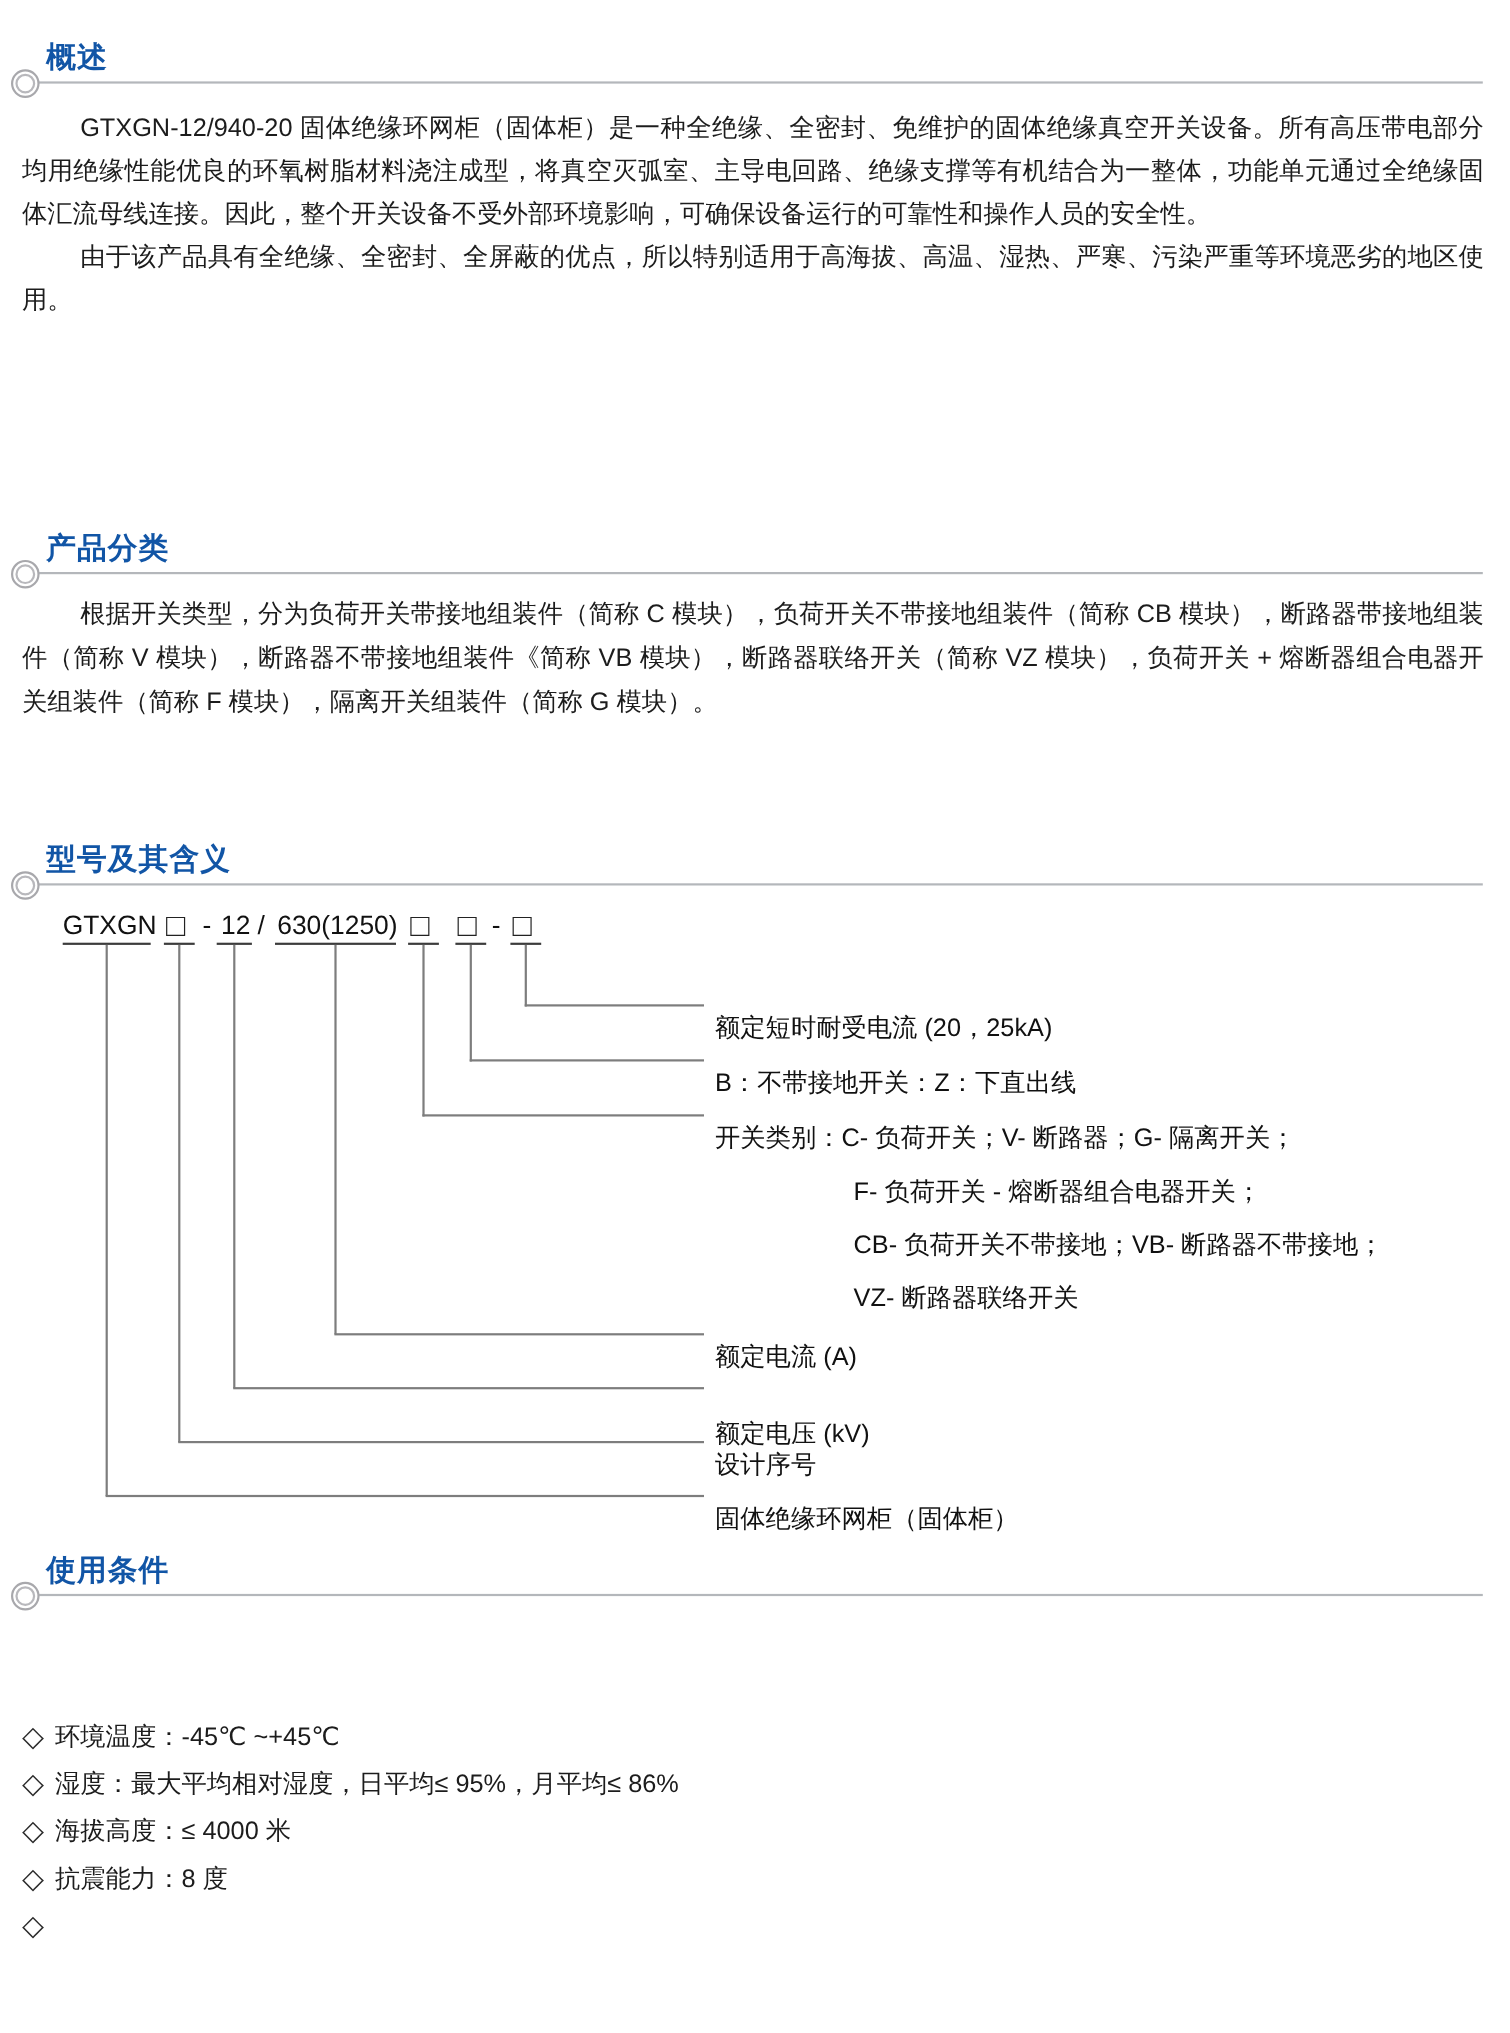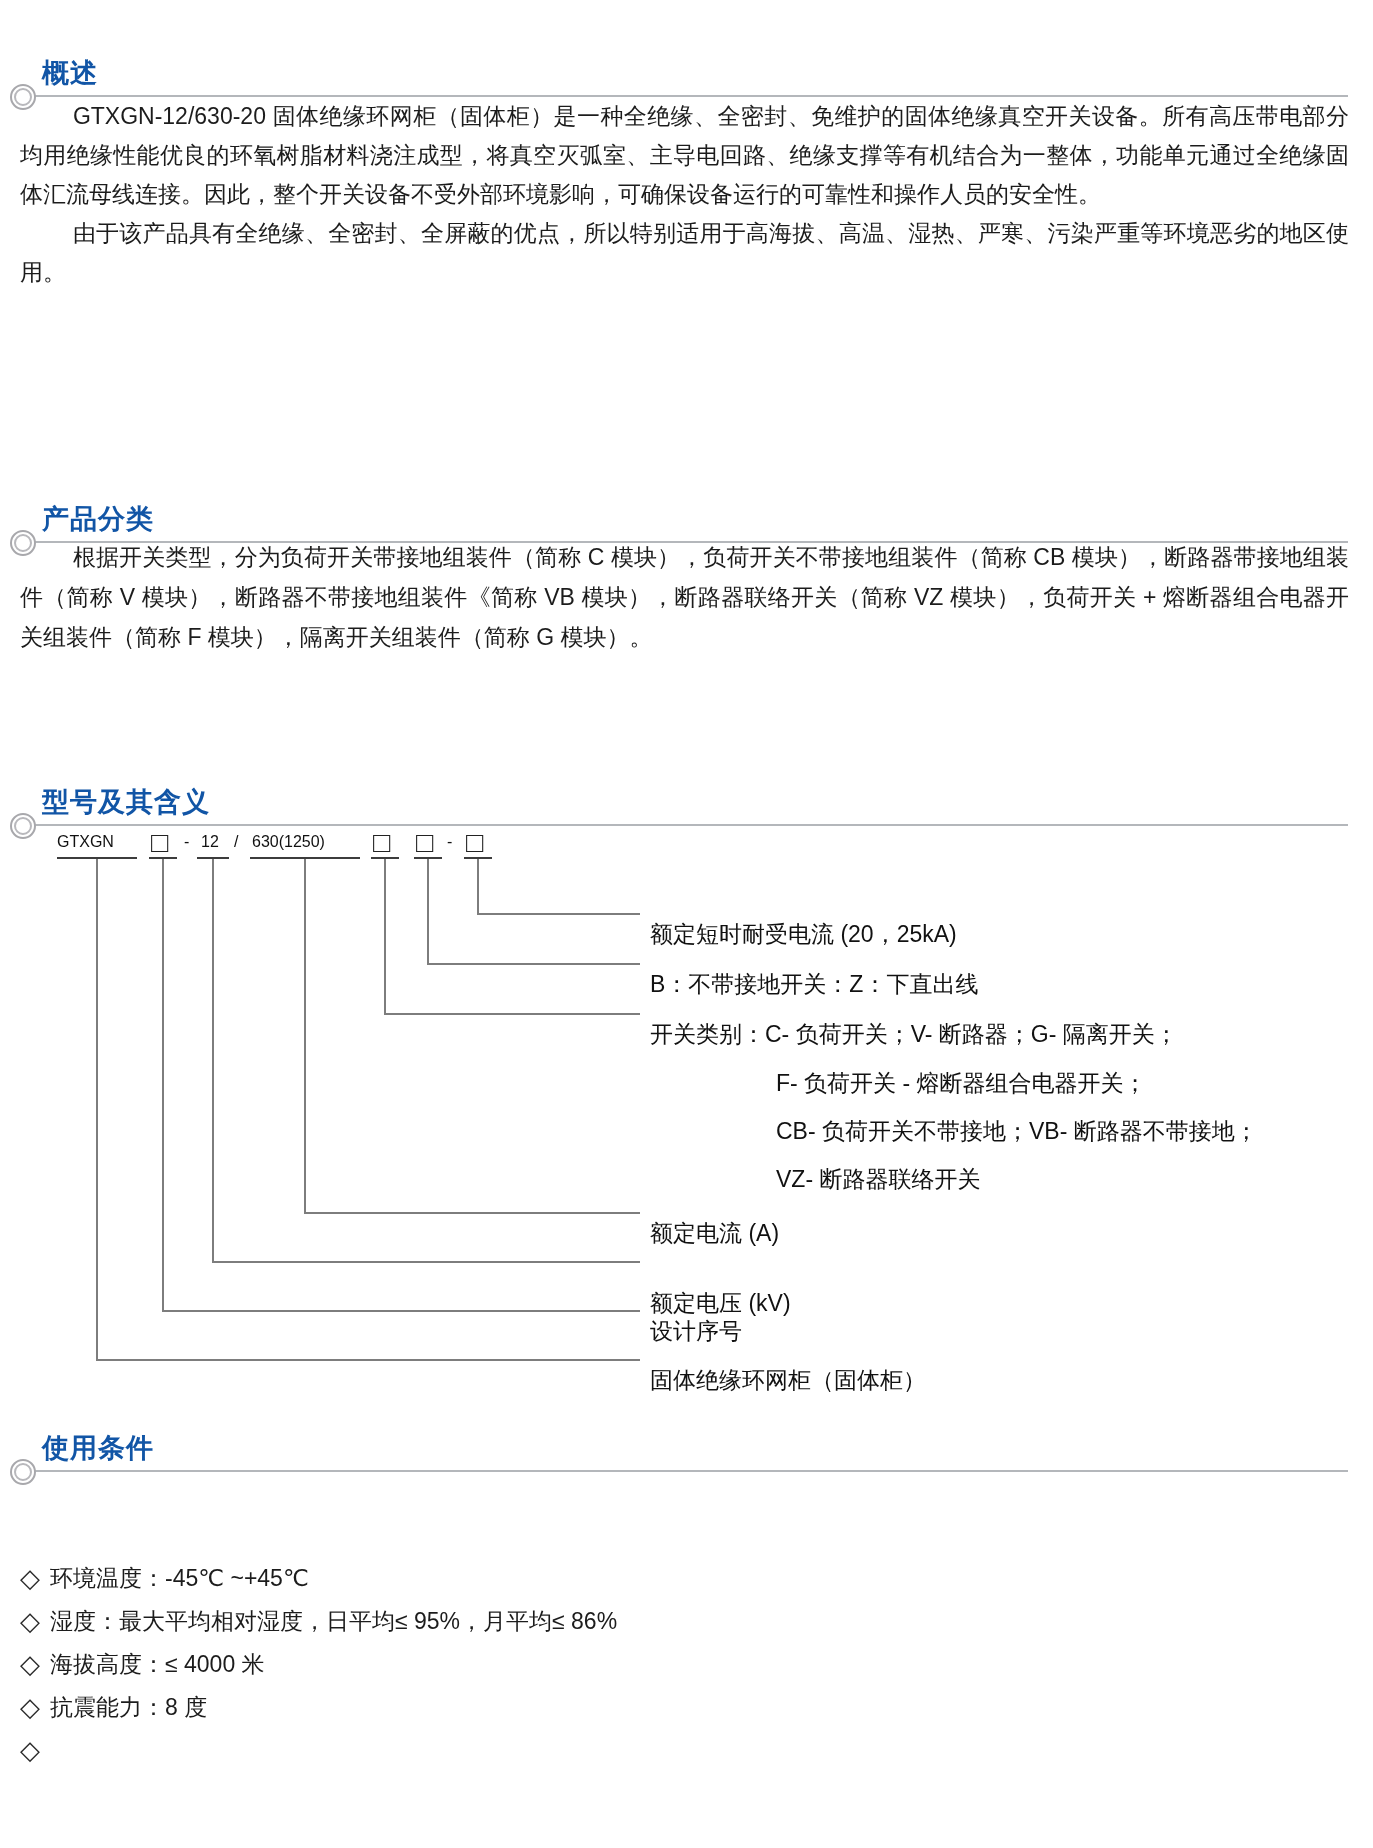--- a/index.html
+++ b/index.html
@@ -2,21 +2,21 @@
 <html><head>
 <meta charset="utf-8">
 <style>
   html,body{margin:0;padding:0;}
   body{
     width:1373px;height:1848px;position:relative;background:#ffffff;
     font-family:"Liberation Sans","DejaVu Sans",sans-serif;color:#1d1d1d;
     overflow:hidden;
   }
   
-  .section-header{position:absolute;left:0;right:0;height:58px;margin-top:21px;}
+  .section-header{position:absolute;left:0;right:0;height:58px;}
   .section-title{
     position:absolute;left:42px;top:0;margin:0;
     font-size:27px;font-weight:bold;color:#1155a6;letter-spacing:1px;
   }
   .divider{position:absolute;left:14px;right:25px;top:40px;height:2px;background:#b4b7bb;}
   .ring{
     position:absolute;left:10px;top:29px;width:22px;height:22px;
     border:2px solid #a8a8ac;border-radius:50%;background:#fff;z-index:2;
   }
   .ring::after{
@@ -24,21 +24,21 @@
   }
   
   .body-text{position:absolute;left:20px;right:24px;}
   .body-text p{
     margin:0;font-size:23px;line-height:39px;text-align:justify;text-indent:2.3em;
     color:#1c1c1c;
   }
   .classification-text p{line-height:40px;}
   
   .diagram{position:absolute;left:0;top:0;width:1373px;height:1848px;pointer-events:none;}
-  .token{position:absolute;top:827px;font-size:16px;line-height:30px;color:#111;white-space:nowrap;}
+  .token{position:absolute;top:827px;font-size:24px;line-height:30px;color:#111;white-space:nowrap;}
   .box-token{font-size:29px;line-height:30px;color:#222;}
   .u-line{position:absolute;height:2px;background:#3c3c3c;top:857px;}
   .v-line{position:absolute;width:2px;background:#7d7d7d;top:859px;}
   .h-line{position:absolute;height:2px;background:#7d7d7d;}
   .dg-label{
     position:absolute;left:650px;font-size:23px;line-height:32px;color:#111;white-space:nowrap;margin-top:20px;
   }
   .dg-label.sub{left:776px;}
   
   .conditions{position:absolute;left:20px;top:1557px;right:24px;}
@@ -47,21 +47,21 @@
 </style>
 </head>
 <body>
 
 <div class="section-header" style="top:34px">
   <div class="divider"></div>
   <div class="ring"></div>
   <h2 class="section-title">概述</h2>
 </div>
 <div class="body-text" style="top:97px">
-  <p>GTXGN-12/630-20 固体绝缘环网柜（固体柜）是一种全绝缘、全密封、免维护的固体绝缘真空开关设备。所有高压带电部分均用绝缘性能优良的环氧树脂材料浇注成型，将真空灭弧室、主导电回路、绝缘支撑等有机结合为一整体，功能单元通过全绝缘固体汇流母线连接。因此，整个开关设备不受外部环境影响，可确保设备运行的可靠性和操作人员的安全性。</p>
+  <p>GTXGN-12/940-20 固体绝缘环网柜（固体柜）是一种全绝缘、全密封、免维护的固体绝缘真空开关设备。所有高压带电部分均用绝缘性能优良的环氧树脂材料浇注成型，将真空灭弧室、主导电回路、绝缘支撑等有机结合为一整体，功能单元通过全绝缘固体汇流母线连接。因此，整个开关设备不受外部环境影响，可确保设备运行的可靠性和操作人员的安全性。</p>
   <p>由于该产品具有全绝缘、全密封、全屏蔽的优点，所以特别适用于高海拔、高温、湿热、严寒、污染严重等环境恶劣的地区使用。</p>
 </div>
 
 <div class="section-header" style="top:480px">
   <div class="divider"></div>
   <div class="ring"></div>
   <h2 class="section-title">产品分类</h2>
 </div>
 <div class="body-text classification-text" style="top:537px">
   <p>根据开关类型，分为负荷开关带接地组装件（简称 C 模块），负荷开关不带接地组装件（简称 CB 模块），断路器带接地组装件（简称 V 模块），断路器不带接地组装件《简称 VB 模块），断路器联络开关（简称 VZ 模块），负荷开关 + 熔断器组合电器开关组装件（简称 F 模块），隔离开关组装件（简称 G 模块）。</p>

